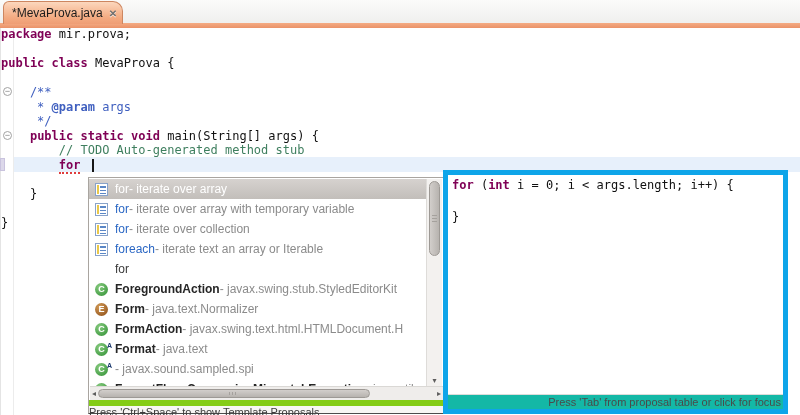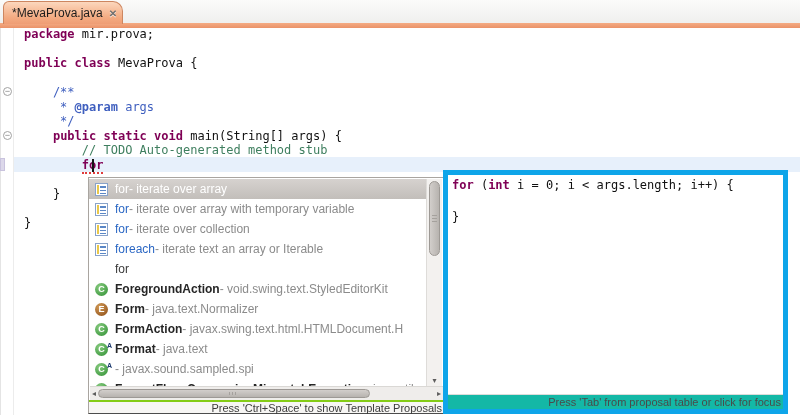--- a/index.html
+++ b/index.html
@@ -24,21 +24,21 @@
   
   .editor { position:absolute; top:28px; left:0; width:800px; height:387px; background:#fff; }
   .ruler-line { position:absolute; top:0; left:13px; width:1px; height:387px; background:#ececec; }
   .left-edge { position:absolute; top:0; left:0; width:1px; height:387px; background:#e4e4e4; }
   .current-line { position:absolute; left:14px; top:129px; width:786px; height:15px; background:#e7f0fb; }
   .anno-marker { position:absolute; left:0; top:130px; width:5px; height:13px;
                  background:#dcd8ea; border:1px solid #c9c3de; }
   .fold-icon { position:absolute; left:3px; width:9px; height:9px; border:1px solid #a2a2a2;
                border-radius:50%; background:#fff; color:#7d7d7d; font-size:9px; line-height:7px;
                text-align:center; }
-  #editor-code { position:absolute; left:24px; top:-1px; font-family:"DejaVu Sans Mono", monospace;
+  #editor-code { position:absolute; left:1px; top:-1px; font-family:"DejaVu Sans Mono", monospace;
                  font-size:12px; line-height:14.5px; white-space:pre; }
   .code-line { height:14.5px; }
   .tok-pl  { color:#111; }
   .tok-kw  { color:#7f0055; font-weight:bold; }
   .tok-jd  { color:#3f5fbf; }
   .tok-jdt { color:#3f5fbf; font-weight:bold; }
   .tok-cm  { color:#3f7f5f; }
   .tok-errkw { color:#7f0055; font-weight:bold; border-bottom:2px dotted #e03c3c; }
   .text-cursor { position:absolute; left:92px; top:131px; width:2px; height:13px; background:#161616; }
 
@@ -79,22 +79,22 @@
                    font-size:8px; color:#5d5d5d; line-height:10px; }
   .hscroll { position:absolute; left:1px; top:208px; width:353px; height:14px;
              background:#efedeb; border-top:1px solid #dad8d5; }
   .hthumb { position:absolute; left:8px; top:2px; width:272px; height:9px; border-radius:5px;
             background:linear-gradient(#d2cecb,#b7b3af); border:1px solid #9d9995; }
   .hthumb::after { content:""; position:absolute; top:2px; bottom:2px; left:130px; width:9px;
             background:repeating-linear-gradient(90deg,#a5a19d 0 1px, transparent 1px 3px); }
   .hscroll-arrow { position:absolute; top:0; font-size:8px; color:#5d5d5d; line-height:13px; }
   .hscroll-arrow.left { left:2px; } .hscroll-arrow.right { right:2px; }
   .plist-status { position:absolute; left:0; bottom:0; width:100%; height:13px;
-                  background:#f7f6f4; border-top:2px solid #84cc16;
-                  font-size:11px; color:#3c3c3c; text-align:right; padding-right:1px;
+                  background:#f7f6f4; border-top:6px solid #84cc16;
+                  font-size:11px; color:#3c3c3c; padding-right:1px;
                   line-height:12px; white-space:nowrap; }
 
   
   .preview-popup { position:absolute; left:443px; top:170px; width:345px; height:244px;
                    background:#fff; border:5px solid #0ea5e9; }
   #preview-code { position:absolute; left:4px; top:2px; font-family:"DejaVu Sans Mono", monospace;
                   font-size:12px; line-height:16px; white-space:pre; }
   #preview-code .code-line { height:16px; }
   .preview-status { position:absolute; left:0; bottom:0; width:100%; height:15px;
                     background:#14b8a6; border-top:1px solid #dcdcda;
@@ -147,21 +147,21 @@
           <span class="n-blue">foreach</span>
           <span class="pdesc"> - iterate text an array or Iterable</span>
         </div>
         <div class="prow">
           <span class="picon icon-none"></span>
           <span class="n-kw">for</span>
         </div>
         <div class="prow">
           <span class="picon icon-class">C</span>
           <span class="n-class">ForegroundAction</span>
-          <span class="pdesc"> - void.swing.text.StyledEditorKit</span>
+          <span class="pdesc"> - javax.swing.stub.StyledEditorKit</span>
         </div>
         <div class="prow">
           <span class="picon icon-enum">E</span>
           <span class="n-class">Form</span>
           <span class="pdesc"> - java.text.Normalizer</span>
         </div>
         <div class="prow">
           <span class="picon icon-class">C</span>
           <span class="n-class">FormAction</span>
           <span class="pdesc"> - javax.swing.text.html.HTMLDocument.H</span>

